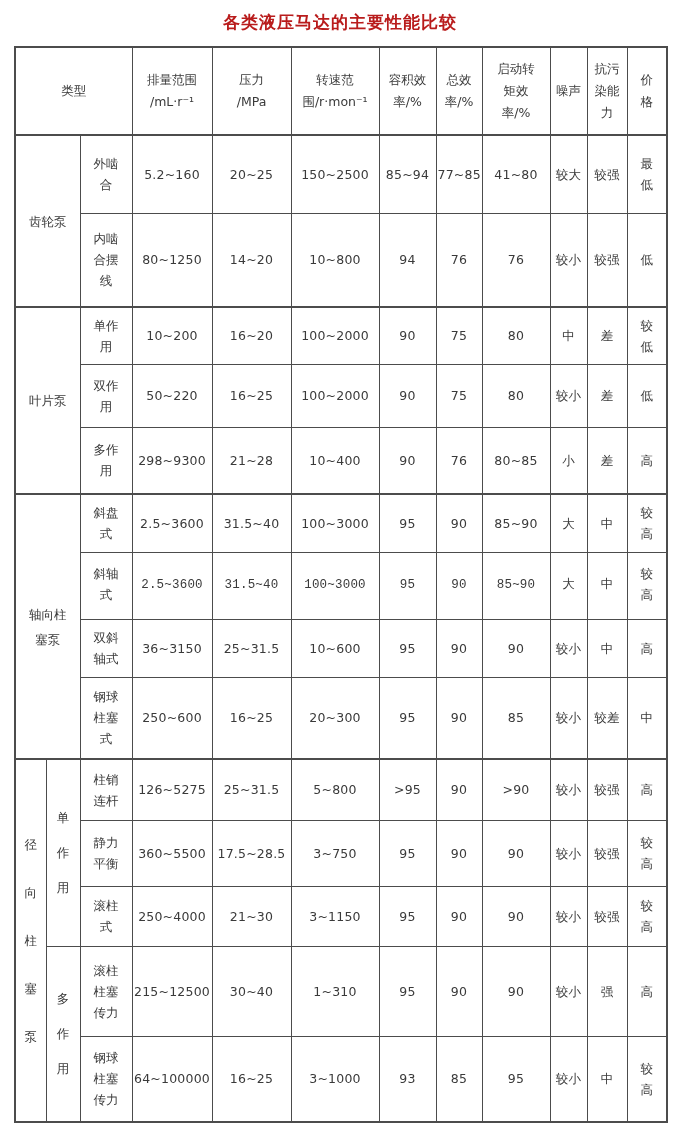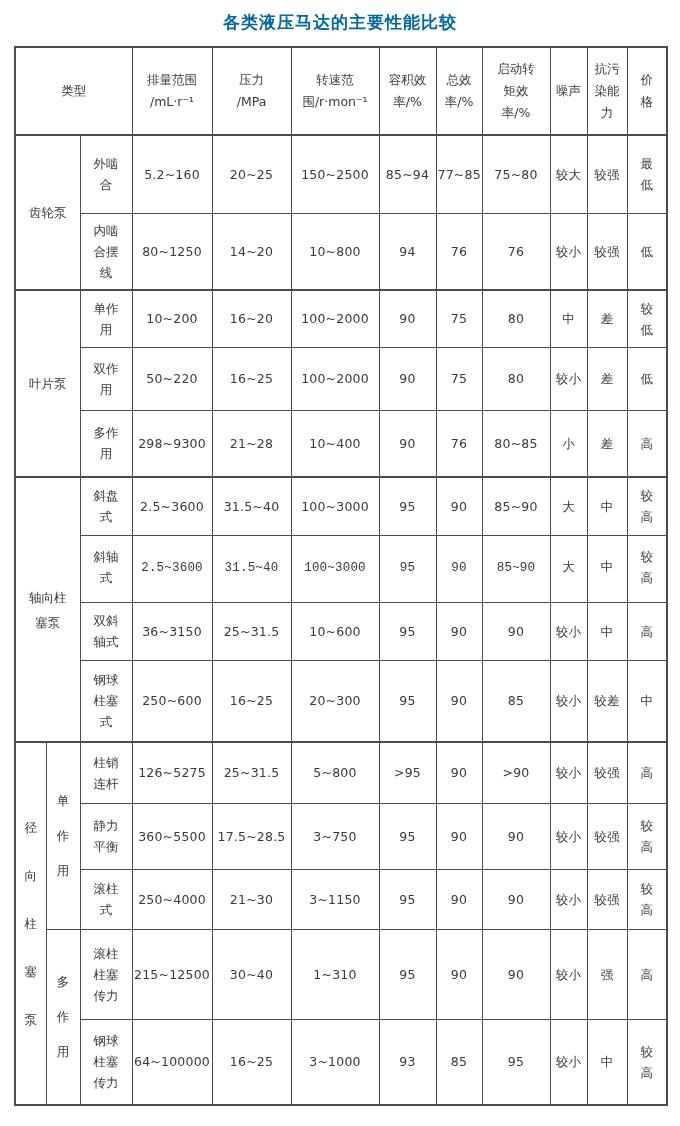--- a/index.html
+++ b/index.html
@@ -14,21 +14,21 @@
     font-family: "DejaVu Sans", sans-serif;
     color: #3a3a3a;
   }
   .page-title {
     margin: 0;
     padding-top: 11px;
     text-align: center;
     font-size: 17px;
     font-weight: bold;
     letter-spacing: 1px;
-    color: #0369a1;
+    color: #b91c1c;
   }
   table.perf-table {
     position: absolute;
     left: 14px;
     top: 46px;
     width: 652px;
     border-collapse: collapse;
     table-layout: fixed;
     border: 2px solid #4c4c4c;
   }
@@ -103,27 +103,27 @@
   <tbody id="perf-tbody">
       <tr class="section-start" style="height: 78px;">
         <th rowspan="2" colspan="2" class="group-cell">齿轮泵</th>
         <th>外啮
 合</th>
         <td class="value-cell">5.2~160</td>
         <td class="value-cell">20~25</td>
         <td class="value-cell">150~2500</td>
         <td class="value-cell">85~94</td>
         <td class="value-cell">77~85</td>
-        <td class="value-cell">75~80</td>
+        <td class="value-cell">41~80</td>
         <td class="value-cell">较大</td>
         <td class="value-cell">较强</td>
         <td class="value-cell">最
 低</td>
       </tr>
-      <tr style="height: 77px;">
+      <tr style="height: 94px;">
         <th>内啮
 合摆
 线</th>
         <td class="value-cell">80~1250</td>
         <td class="value-cell">14~20</td>
         <td class="value-cell">10~800</td>
         <td class="value-cell">94</td>
         <td class="value-cell">76</td>
         <td class="value-cell">76</td>
         <td class="value-cell">较小</td>

